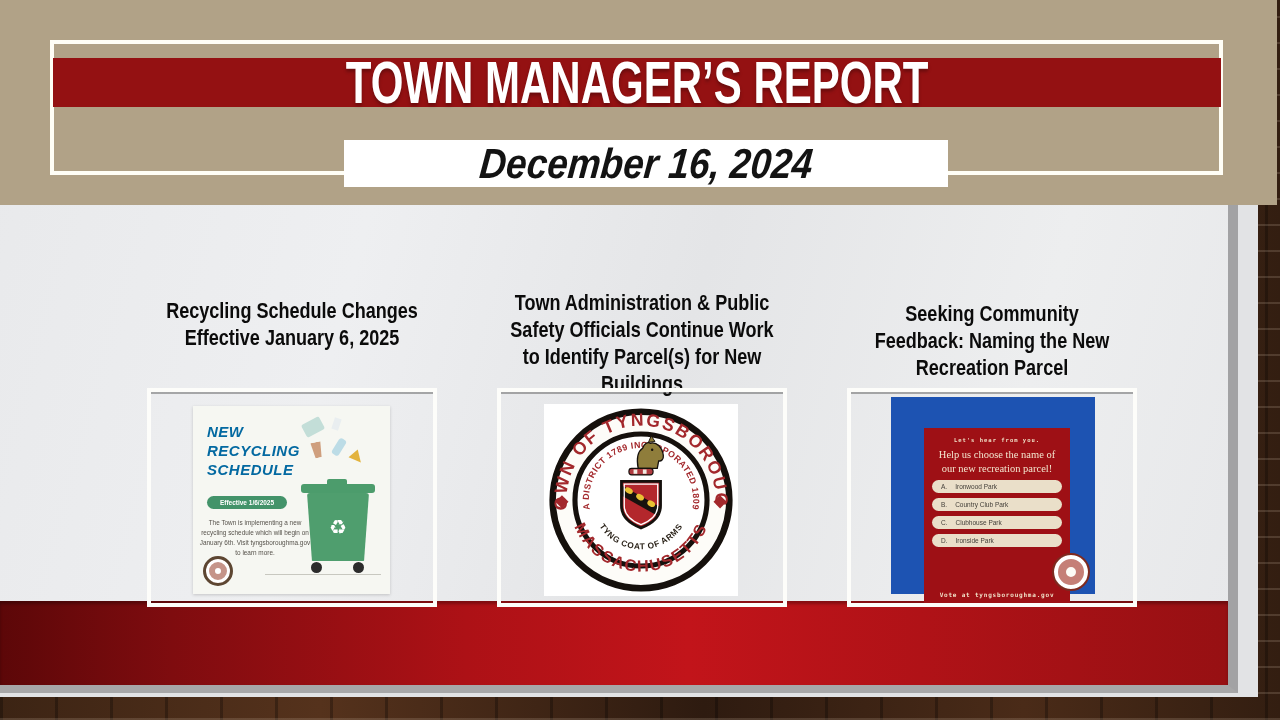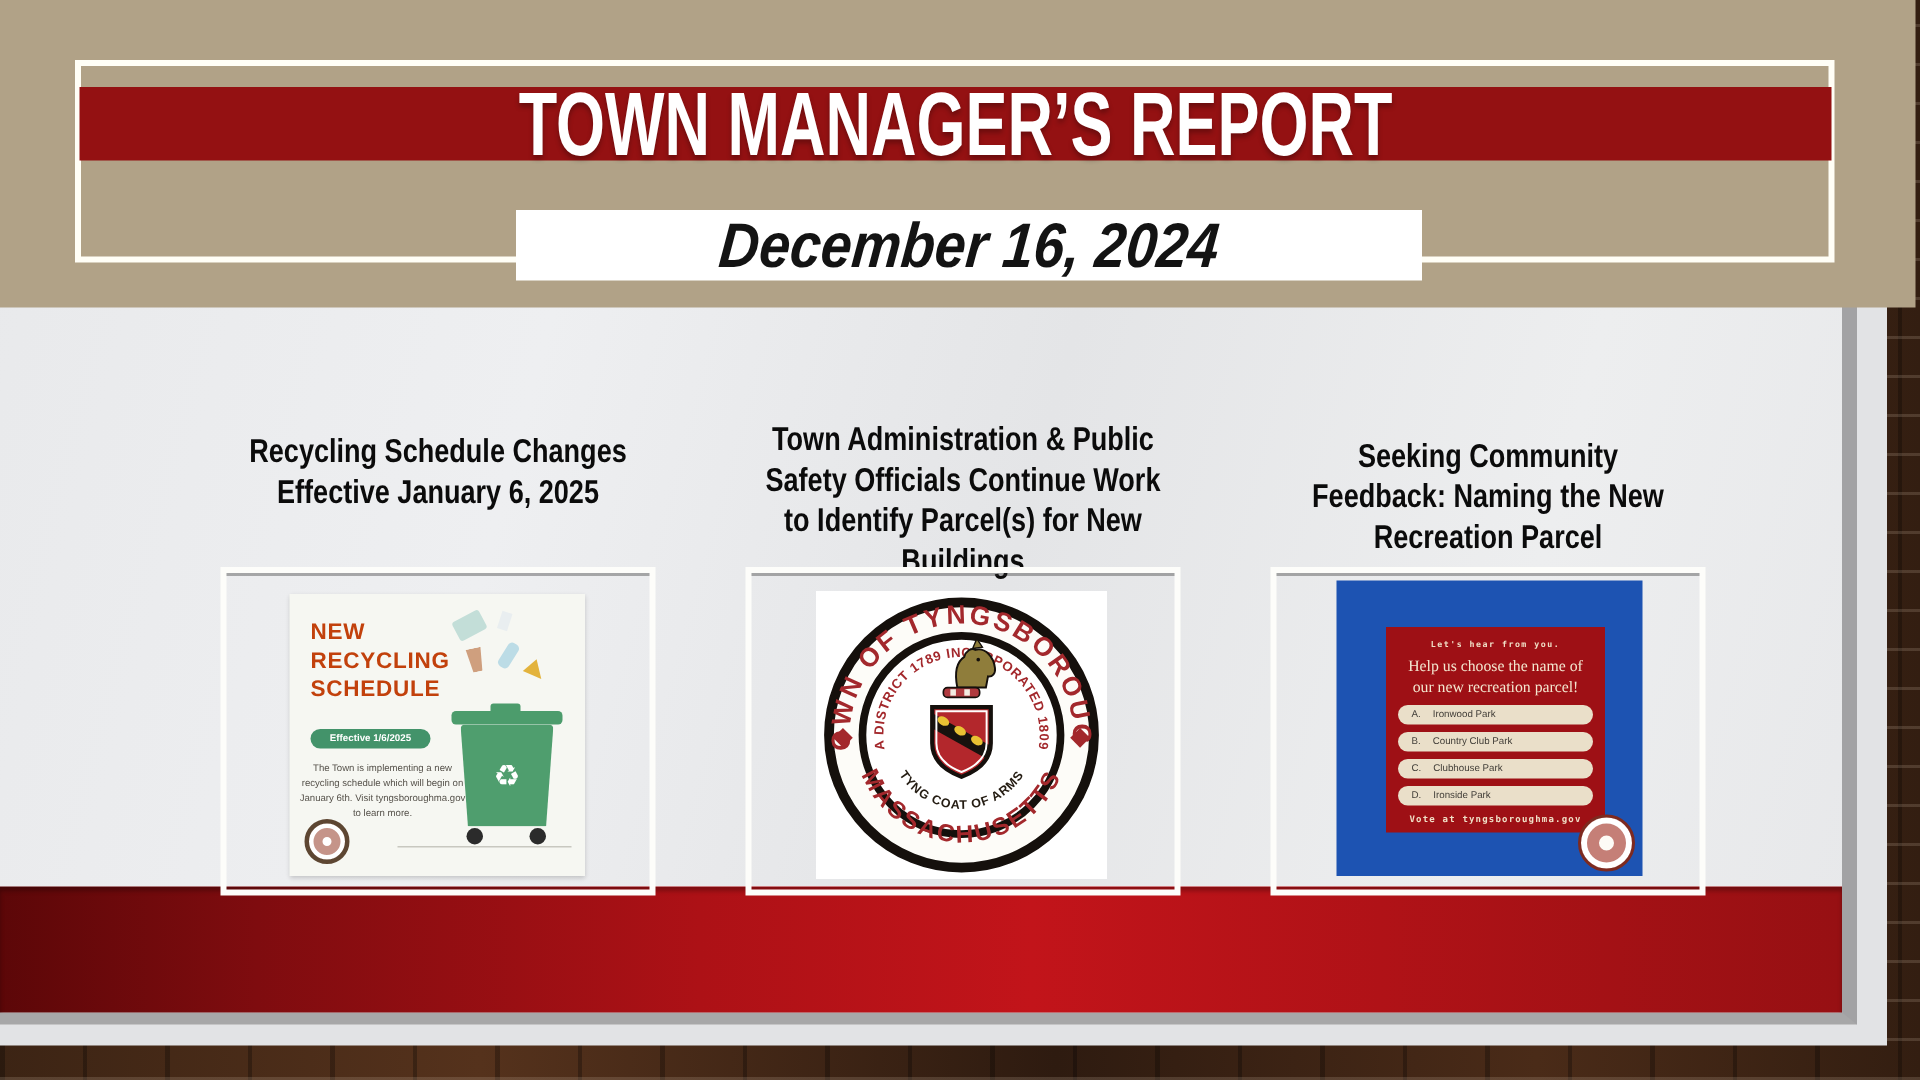--- a/index.html
+++ b/index.html
@@ -6,21 +6,21 @@
   body{
     width:1280px;height:720px;position:relative;overflow:hidden;
     font-family:"Liberation Sans",sans-serif;
     background-color:#2a180d;
     background-image:
       repeating-linear-gradient(0deg, rgba(200,180,160,.20) 0 2px, rgba(0,0,0,0) 2px 26px),
       repeating-linear-gradient(90deg, rgba(0,0,0,.28) 0 3px, rgba(0,0,0,0) 3px 55px),
       linear-gradient(90deg,#3c2414,#55321c 25%,#2e1b10 55%,#4a2b18 80%,#331e11);
   }
   .mat{position:absolute;left:0;top:0;width:1258px;height:697px;background:#e2e3e5;}
-  .slide{position:absolute;left:0;top:6px;width:1228px;height:669px;
+  .slide{position:absolute;left:0;top:16px;width:1228px;height:669px;
     background:linear-gradient(105deg,#e8e9eb,#eeeff1 30%,#e4e5e7 55%,#edeeef 80%,#e7e8ea);
     border-right:10px solid #a2a2a4;border-bottom:8px solid #a7a7a8;}
   .tan-band{position:absolute;left:0;top:0;width:1277px;height:205px;background:#b1a287;}
   .title-frame{position:absolute;left:50px;top:40px;width:1165px;height:127px;border:4px solid #fffef6;}
   .title-bar{position:absolute;left:53px;top:58px;width:1168px;height:49px;background:#941112;
     display:flex;align-items:center;justify-content:center;}
   .title-bar span{font-size:60px;font-weight:bold;color:#fff;white-space:nowrap;
     transform:scaleX(.70);letter-spacing:0px;text-shadow:0 3px 4px rgba(0,0,0,.28);}
   .date-box{position:absolute;left:344px;top:140px;width:604px;height:47px;background:#ffffff;
     display:flex;align-items:center;justify-content:center;}
@@ -30,21 +30,21 @@
     font-size:22px;line-height:27px;white-space:pre-line;transform:scaleX(.82);transform-origin:center top;}
   .red-bottom{position:absolute;left:0;top:585px;width:1228px;height:84px;
     background:linear-gradient(90deg,#5c0708,#7f0c0f 14%,#ad1116 38%,#c2141a 56%,#b01217 75%,#971013 100%);
     box-shadow:inset 0 3px 3px rgba(0,0,0,.28);}
   .img-frame{position:absolute;top:372px;width:282px;height:211px;border:4px solid #fdfdfa;}
   .img-frame::before{content:"";position:absolute;left:0;right:0;top:0;height:2px;background:rgba(50,50,50,.38);}
   
   .recycle-card{position:absolute;left:42px;top:14px;width:197px;height:188px;background:#f6f7f2;
     box-shadow:0 1px 3px rgba(0,0,0,.18);}
   .rc-title{position:absolute;left:14px;top:16px;font-size:15px;line-height:19px;font-weight:bold;
-    color:#c2410c;letter-spacing:.5px;white-space:pre-line;}
+    color:#0369a1;letter-spacing:.5px;white-space:pre-line;font-style:italic;}
   .rc-badge{position:absolute;left:14px;top:90px;width:80px;height:13px;background:#43936a;border-radius:7px;
     color:#fff;font-size:6.5px;font-weight:bold;display:flex;align-items:center;justify-content:center;}
   .rc-body{position:absolute;left:6px;top:112px;width:112px;font-size:6.4px;line-height:1.55;
     color:#56524b;text-align:center;}
   .rc-logo{position:absolute;left:10px;bottom:8px;width:24px;height:24px;border-radius:50%;background:#fff;
     border:3px solid #5d4632;box-shadow:inset 0 0 0 3px #fff, inset 0 0 0 9px rgba(150,60,40,.55);}
   .rc-bin{position:absolute;left:106px;top:72px;width:86px;height:110px;}
   .bin-handle{position:absolute;left:28px;top:1px;width:20px;height:7px;background:#4c9c6c;border-radius:2px;}
   .bin-lid{position:absolute;left:2px;top:6px;width:74px;height:9px;background:#4c9c6c;border-radius:3px;}
   .bin-body{position:absolute;left:8px;top:15px;width:62px;height:68px;background:#4f9e6e;
@@ -65,21 +65,21 @@
     border-bottom:12px solid #e3b33c;transform:rotate(140deg);}
   
   .seal-box{position:absolute;left:43px;top:12px;width:194px;height:192px;background:#fff;
     display:flex;align-items:center;justify-content:center;}
   .sealTop{font-size:19px;font-weight:bold;fill:#a3282c;letter-spacing:2px;font-family:"Liberation Sans",sans-serif;}
   .sealBottom{font-size:17.5px;font-weight:bold;fill:#a3282c;letter-spacing:2px;font-family:"Liberation Sans",sans-serif;}
   .sealInnerTop{font-size:9.5px;font-weight:bold;fill:#a3282c;letter-spacing:.5px;font-family:"Liberation Sans",sans-serif;}
   .sealInnerBottom{font-size:9px;font-weight:bold;fill:#241c12;letter-spacing:.6px;font-family:"Liberation Sans",sans-serif;}
   
   .poll{position:absolute;left:40px;top:5px;width:204px;height:197px;background:#1d53b2;}
-  .poll-card{position:absolute;left:33px;top:31px;width:146px;height:137px;background:#9e1015;}
+  .poll-card{position:absolute;left:33px;top:31px;width:146px;height:175px;background:#9e1015;}
   .poll-kicker{position:absolute;top:9px;left:0;width:100%;text-align:center;
     font-family:"DejaVu Sans Mono",monospace;font-size:5.5px;font-weight:bold;letter-spacing:1px;color:#f0dfc6;}
   .poll-q{position:absolute;top:20px;left:5px;right:5px;text-align:center;white-space:pre-line;
     font-family:"Liberation Serif",serif;font-size:10.5px;line-height:1.3;color:#f3e6cf;}
   .poll-opts{position:absolute;left:8px;top:52px;right:8px;}
   .poll-pill{height:13px;border-radius:7px;background:#eadfc9;margin-bottom:5px;
     display:flex;align-items:center;font-size:6.5px;color:#44403a;padding-left:9px;gap:8px;}
   .poll-footer{position:absolute;bottom:5px;left:0;width:100%;text-align:center;
     font-family:"DejaVu Sans Mono",monospace;font-size:6px;font-weight:bold;letter-spacing:.8px;color:#f0dfc6;}
   .poll-seal{position:absolute;right:5px;bottom:3px;width:34px;height:34px;border-radius:50%;background:#fdfbf6;

